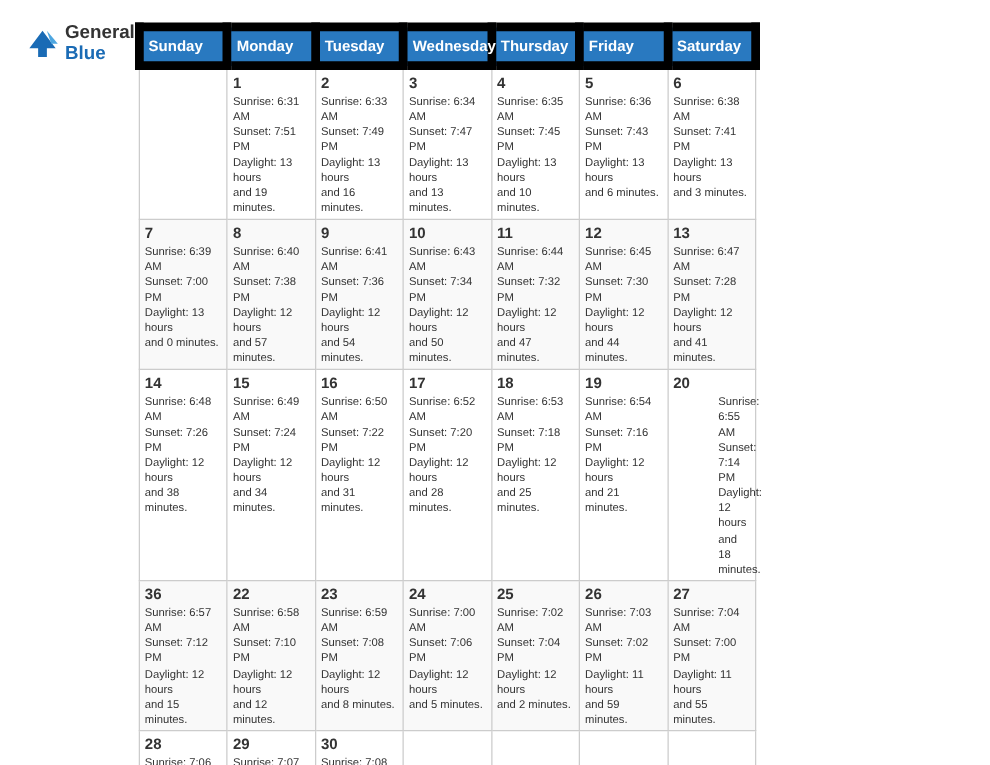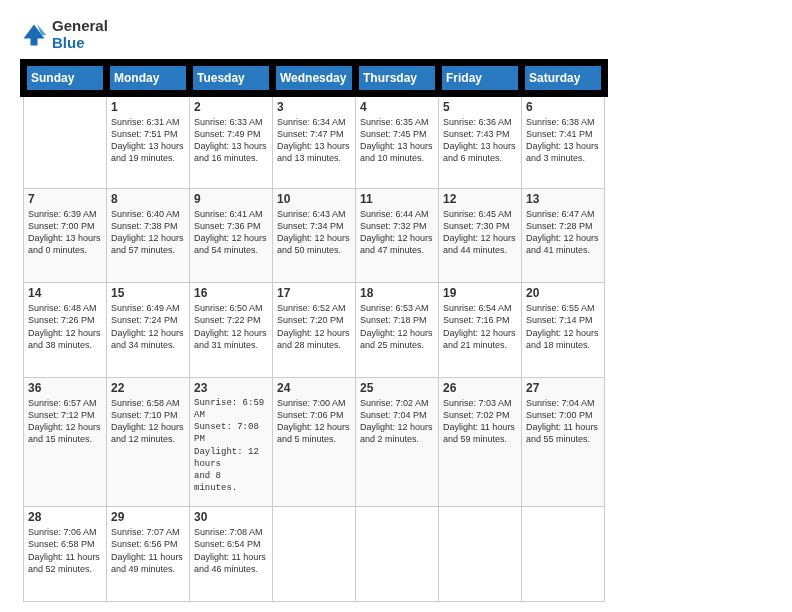--- a/index.html
+++ b/index.html
@@ -8,21 +8,21 @@
       height: 612px;
       font-family: Arial, sans-serif;
       background: #fff;
       overflow: hidden;
     }
     .page {
       width: 628px;
       height: 612px;
       padding: 18px 20px 10px 20px;
       display: flex;
-      flex-direction: column;
+      flex-direction: row;
     }
     .header {
       display: flex;
       justify-content: space-between;
       align-items: flex-start;
       margin-bottom: 8px;
     }
     .logo {
       display: flex;
       align-items: center;
@@ -275,21 +275,21 @@
           </td>
           <td>
             <span class="day-number">19</span>
             <div class="day-info" style="white-space: pre-line;">Sunrise: 6:54 AM
 Sunset: 7:16 PM
 Daylight: 12 hours
 and 21 minutes.</div>
           </td>
           <td>
             <span class="day-number">20</span>
-            <div class="day-info" style="white-space: pre-line;">Sunrise: 6:55 AM
+            <div class="day-info" style="white-space: pre-line; margin-left: 36px;">Sunrise: 6:55 AM
 Sunset: 7:14 PM
 Daylight: 12 hours
 and 18 minutes.</div>
           </td>
         </tr>
         <tr>
           <td>
             <span class="day-number">36</span>
             <div class="day-info" style="white-space: pre-line;">Sunrise: 6:57 AM
 Sunset: 7:12 PM
@@ -298,21 +298,21 @@
           </td>
           <td>
             <span class="day-number">22</span>
             <div class="day-info" style="white-space: pre-line;">Sunrise: 6:58 AM
 Sunset: 7:10 PM
 Daylight: 12 hours
 and 12 minutes.</div>
           </td>
           <td>
             <span class="day-number">23</span>
-            <div class="day-info" style="white-space: pre-line; font-family: Liberation Mono, monospace;">Sunrise: 6:59 AM
+            <div class="day-info" style="white-space: pre-line;">Sunrise: 6:59 AM
 Sunset: 7:08 PM
 Daylight: 12 hours
 and 8 minutes.</div>
           </td>
           <td>
             <span class="day-number">24</span>
             <div class="day-info" style="white-space: pre-line;">Sunrise: 7:00 AM
 Sunset: 7:06 PM
 Daylight: 12 hours
 and 5 minutes.</div>

